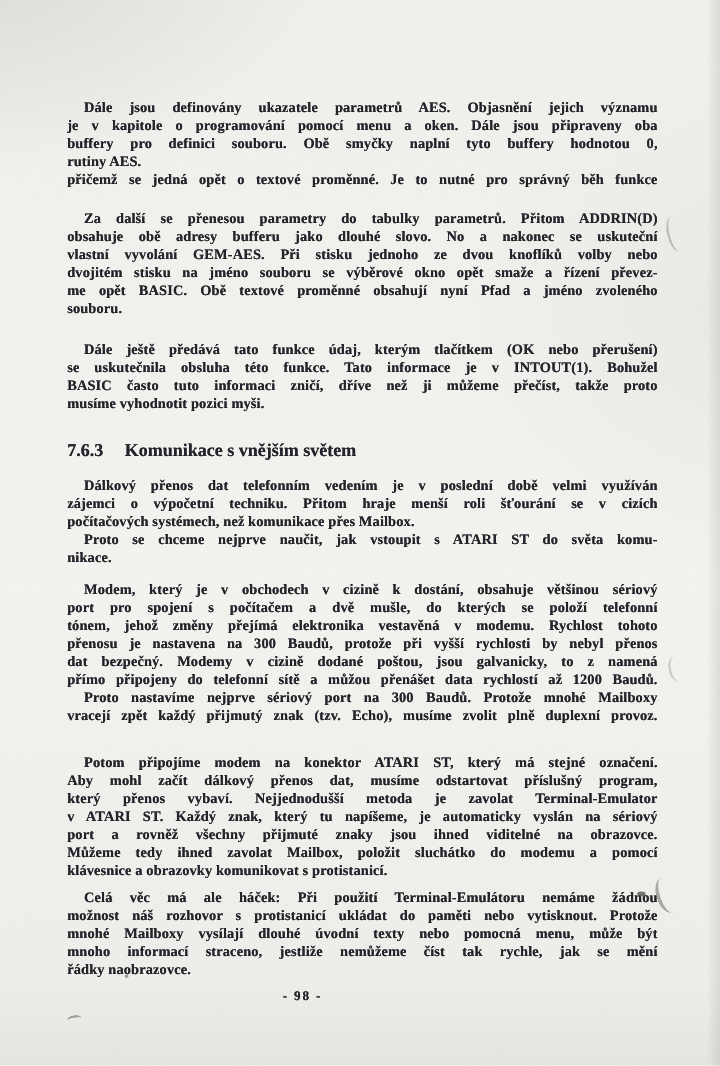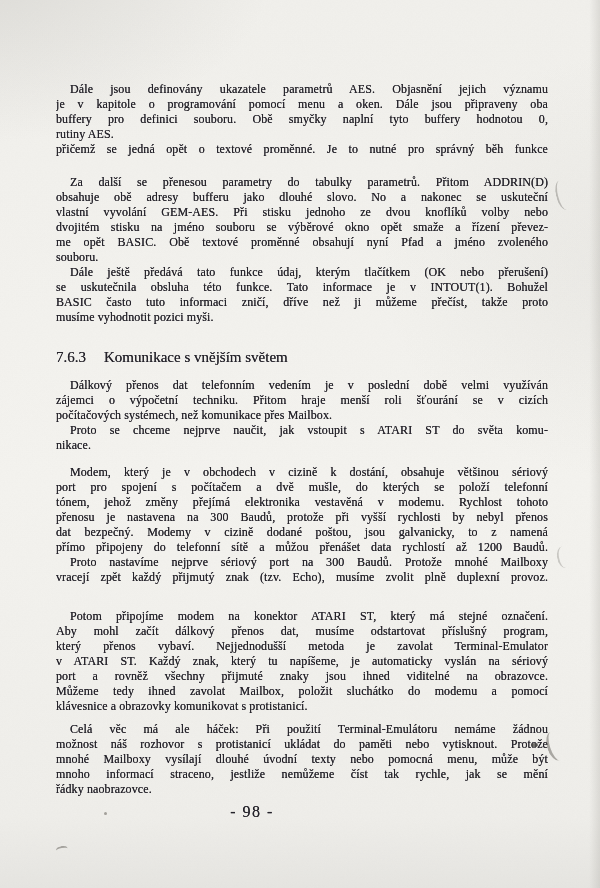--- a/index.html
+++ b/index.html
@@ -7,34 +7,34 @@
     width:600px;height:888px;position:relative;overflow:hidden;
     font-family:"Liberation Serif", serif;
     background:
       linear-gradient(90deg, rgba(0,0,0,0) 98.2%, rgba(138,135,128,.20) 100%),
       radial-gradient(520px 300px at -6% -4%, rgba(105,102,96,.16), rgba(105,102,96,0) 60%),
       radial-gradient(420px 360px at 105% 30%, rgba(120,117,110,.07), rgba(120,117,110,0) 60%),
       linear-gradient(180deg, #f1f0ec 0%, #f4f3ef 55%, #efeeea 92%, #e6e5e1 100%);
   }
   .textblock{
     position:absolute;left:56px;top:82px;width:492px;
-    color:#232129;font-weight:normal;
+    color:#232129;font-weight:bold;
     text-shadow:0 0 .4px rgba(32,30,38,.85);
   }
   .ln{
     font-size:12px;line-height:15px;height:15px;overflow:hidden;
     text-align:justify;text-align-last:justify;letter-spacing:.1px;
   }
   .ln.end{text-align-last:left;}
   .ln.first{text-indent:14px;}
   .para{margin:0;}
   .heading{margin-top:25px;font-size:15px;line-height:15px;height:15px;white-space:nowrap;}
   .hnum{display:inline-block;width:48px;}
   .footer{
-    margin-top:7px;width:492px;text-align:center;font-size:16px;line-height:15px;
+    margin-top:7px;width:492px;text-align:center;font-size:11px;line-height:15px;
     transform:translateX(-50px);letter-spacing:1.5px;
   }
   .art{position:absolute;pointer-events:none;}
   .arc{width:12px;border-left:2px solid #55524c;border-radius:50%;}
   .grain{position:absolute;left:0;top:0;opacity:.5;pointer-events:none;}
 </style>
 </head>
 <body>
 
 <div class="textblock">
@@ -49,21 +49,21 @@
 
   <div class="para" style="margin-top:18px">
     <div class="ln first">Za další se přenesou parametry do tabulky parametrů. Přitom ADDRIN(D)</div>
     <div class="ln">obsahuje obě adresy bufferu jako dlouhé slovo. No a nakonec se uskuteční</div>
     <div class="ln">vlastní vyvolání GEM-AES. Při stisku jednoho ze dvou knoflíků volby nebo</div>
     <div class="ln">dvojitém stisku na jméno souboru se výběrové okno opět smaže a řízení převez-</div>
     <div class="ln">me opět BASIC. Obě textové proměnné obsahují nyní Pfad a jméno zvoleného</div>
     <div class="ln end">souboru.</div>
   </div>
 
-  <div class="para" style="margin-top:0">
+  <div class="para" style="margin-top:19px">
     <div class="ln first">Dále ještě předává tato funkce údaj, kterým tlačítkem (OK nebo přerušení)</div>
     <div class="ln">se uskutečnila obsluha této funkce. Tato informace je v INTOUT(1). Bohužel</div>
     <div class="ln">BASIC často tuto informaci zničí, dříve než ji můžeme přečíst, takže proto</div>
     <div class="ln end">musíme vyhodnotit pozici myši.</div>
   </div>
 
   <div class="heading">
     <span class="hnum">7.6.3</span><span>Komunikace s vnějším světem</span>
   </div>
 

